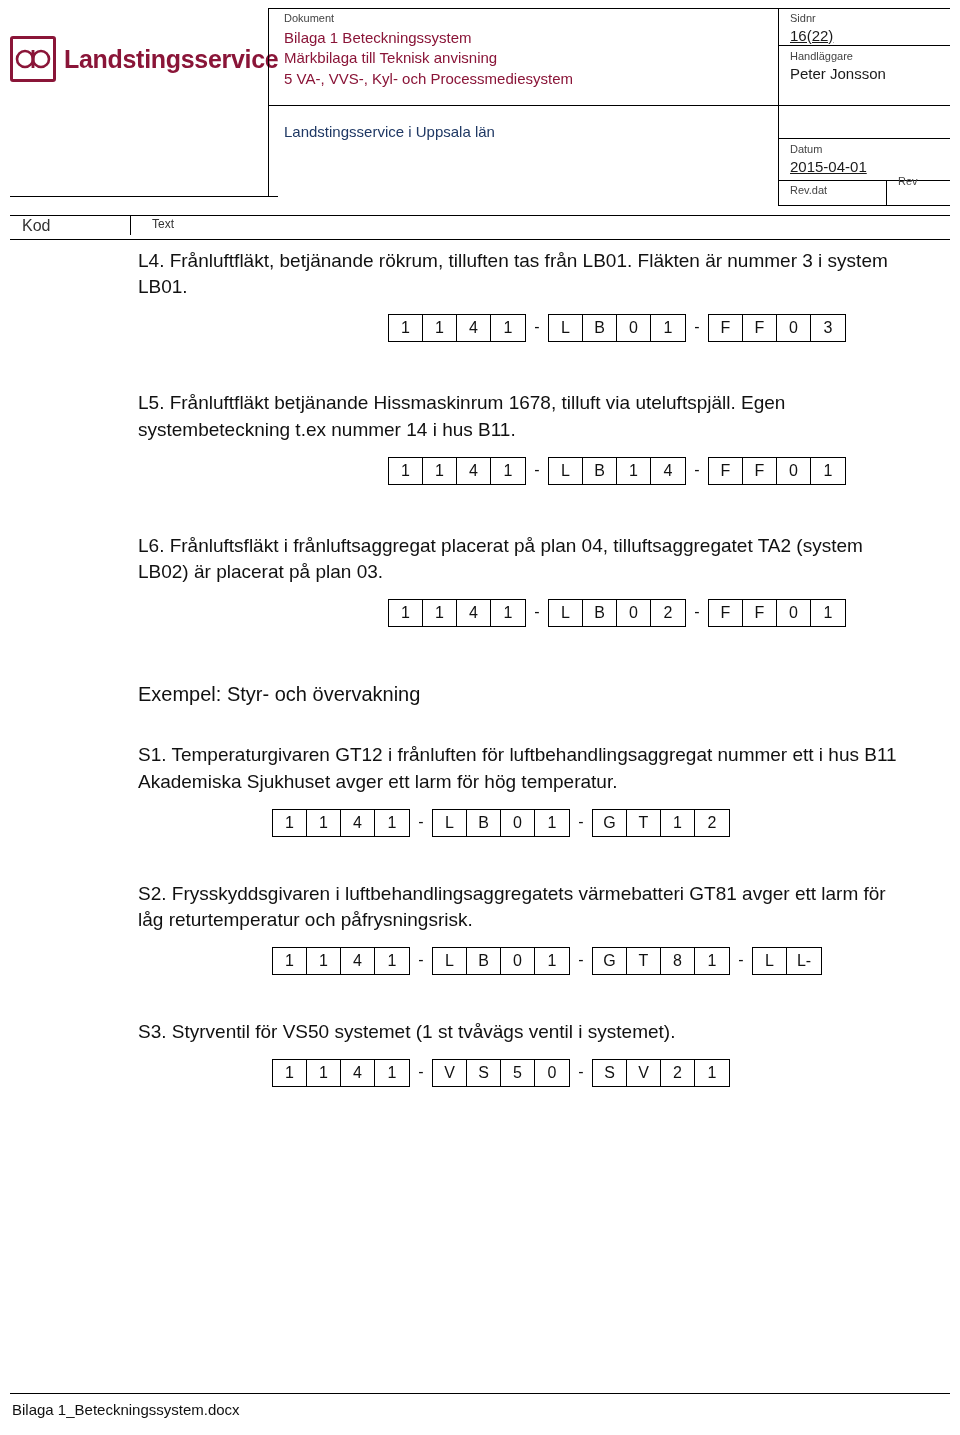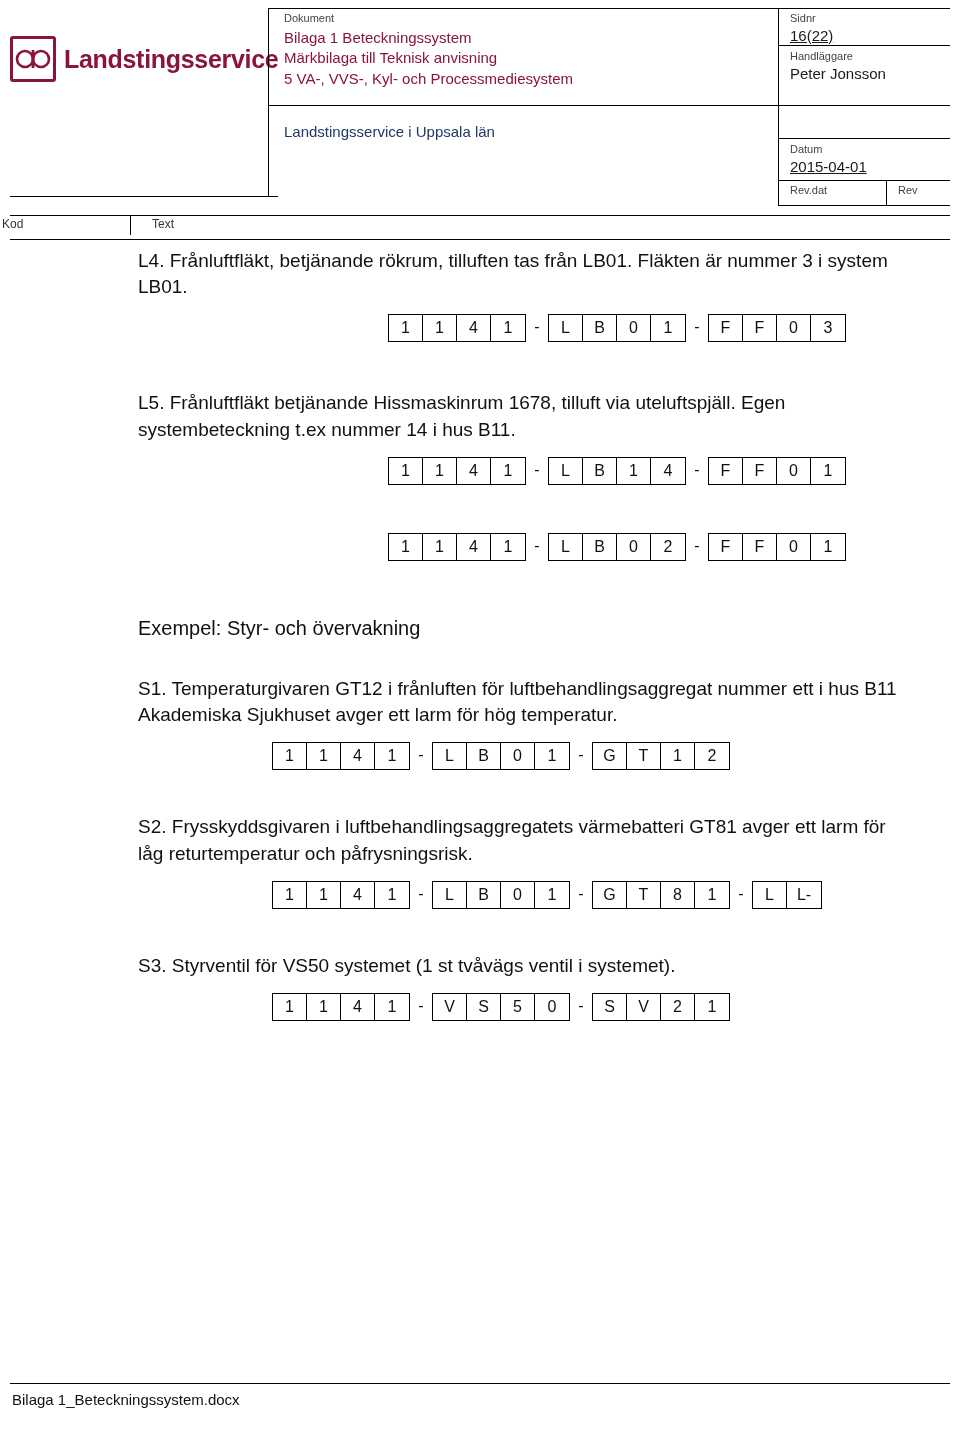--- a/index.html
+++ b/index.html
@@ -83,23 +83,23 @@
   
   .kodrow {
     position: absolute;
     left: 0;
     top: 215px;
     width: 960px;
     height: 26px;
   }
   .kod-label {
     position: absolute;
-    left: 2px;
+    left: 22px;
     top: 2px;
-    font-size: 12px;
+    font-size: 16px;
     color: #333;
   }
   .text-label {
     position: absolute;
     left: 152px;
     top: 2px;
     font-size: 12px;
     color: #333;
   }
 
@@ -154,21 +154,21 @@
     font-size: 16px;
     color: #111;
   }
 
   
   .footer {
     position: absolute;
     left: 0;
     bottom: 0;
     width: 960px;
-    height: 52px;
+    height: 42px;
   }
   .footer-rule {
     position: absolute;
     left: 10px;
     top: 0;
     width: 940px;
     height: 1px;
     background: #000;
   }
   .footer-text {
@@ -235,21 +235,21 @@
   </div>
 
   <div class="hdr-box" style="left:790px; top:143px; width:150px;">
     <div class="hdr-label">Datum</div>
     <div class="hdr-val" style="margin-top:2px;text-decoration:underline;">2015-04-01</div>
   </div>
 
   <div class="hdr-box" style="left:790px; top:184px; width:90px;">
     <div class="hdr-label">Rev.dat</div>
   </div>
-  <div class="hdr-box" style="left:898px; top:184px; width:50px;">
+  <div class="hdr-box" style="left:898px; top:175px; width:50px;">
     <div class="hdr-label">Rev</div>
   </div>
 </div>
 
 <div class="kodrow">
   <div class="hline" style="left:10px; top:0px; width:940px;"></div>
   <div class="vline" style="left:130px; top:0px; height:20px;"></div>
   <div class="kod-label">Kod</div>
   <div class="text-label">Text</div>
   <div class="hline" style="left:10px; top:24px; width:940px;"></div>
@@ -303,20 +303,21 @@
       <span class="grp">
         <span class="cell">F</span>
         <span class="cell">F</span>
         <span class="cell">0</span>
         <span class="cell">1</span>
       </span>
     </div>
   </div>
 
   <div style="margin-top:48px;">
+    <p class="para indent">L6. Frånluftsfläkt i frånluftsaggregat placerat på plan 04, tilluftsaggregatet TA2 (system LB02) är placerat på plan 03.</p>
     <div class="codeline" style="margin-left:388px;">
       <span class="grp">
         <span class="cell">1</span>
         <span class="cell">1</span>
         <span class="cell">4</span>
         <span class="cell">1</span>
       </span>
       <span class="dash">-</span>
       <span class="grp">
         <span class="cell">L</span>

